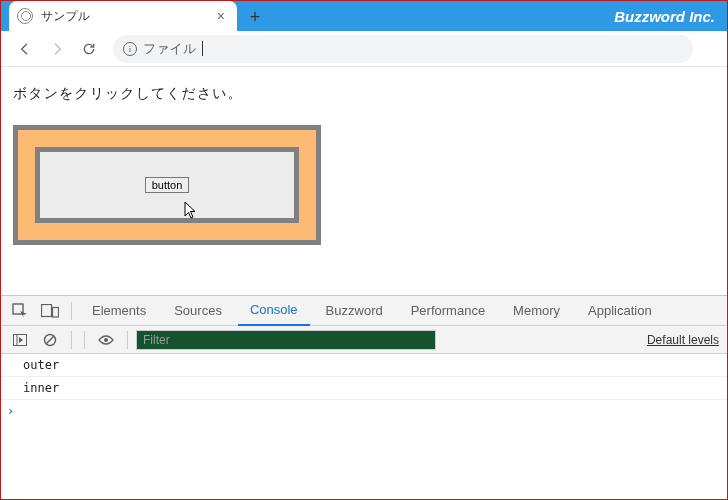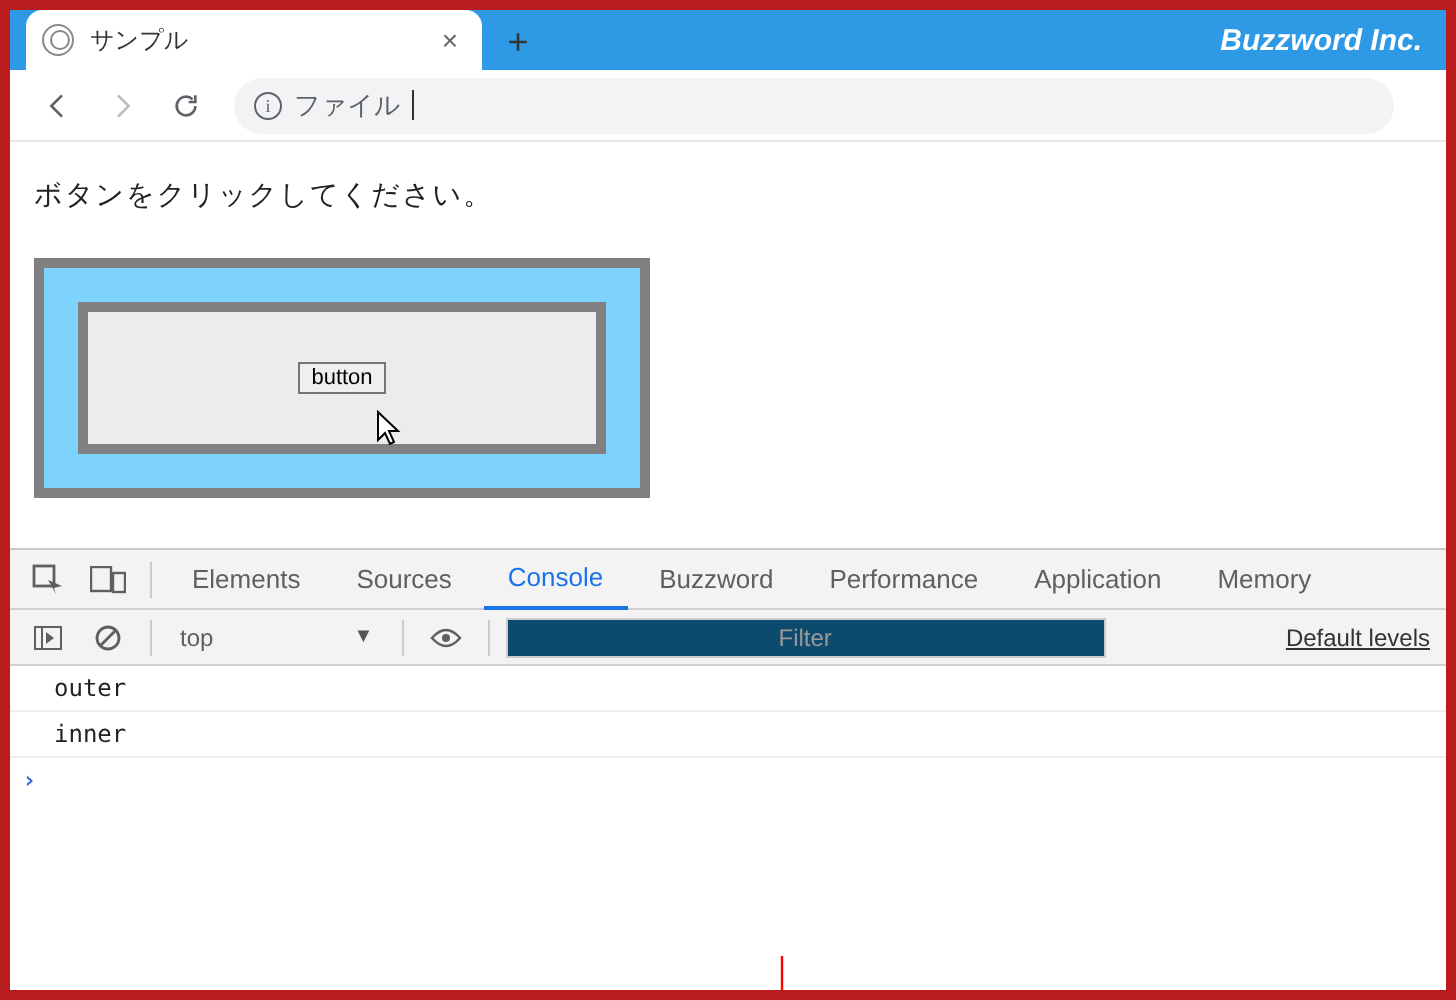--- a/index.html
+++ b/index.html
@@ -1,17 +1,17 @@
 <!DOCTYPE html>
 <html><head>
 <meta charset="utf-8">
 <style>
   * { box-sizing: border-box; }
   body { margin: 0; font-family: "Segoe UI", "Meiryo", sans-serif; font-size: 13px; background: #fff; }
-  .window { width: 728px; height: 500px; position: relative; overflow: hidden; border: 5px solid #b91c1c; }
+  .window { width: 728px; height: 500px; position: relative; overflow: hidden; border: 1px solid #b91c1c; }
 
   
   .titlebar { height: 30px; background: #2e99e5; display: flex; align-items: flex-end; padding: 0 12px 0 8px; }
   .company { margin-left: auto; color: #fff; font-weight: bold; font-size: 15px; font-style: italic; align-self: center; }
   .tabs-row { display: flex; align-items: flex-end; height: 30px; }
   .tab { background: #fff; border-radius: 8px 8px 0 0; height: 30px; width: 228px; display: flex; align-items: center; padding: 0 8px; font-size: 12px; color: #333; }
   .favicon { width: 16px; height: 16px; border: 1px solid #888; border-radius: 50%; margin-right: 8px; display: flex; align-items: center; justify-content: center; }
   .favicon::before { content:""; width:8px; height:8px; border:1px solid #888; border-radius:50%; position:relative; left:1px; }
   .tab .close { margin-left: auto; font-size: 14px; color: #666; padding: 0 4px; }
   .newtab { color:#333; font-size:18px; width:28px; height:28px; display:flex; align-items:center; justify-content:center; margin-left:4px; }
@@ -21,35 +21,35 @@
   .nav-btn { width:28px; height:28px; display:flex; align-items:center; justify-content:center; color:#5f6368; border-radius:50%; }
   .nav-btn.disabled { color:#bdbdbd; }
   .nav-btn svg { width:16px; height:16px; }
   .url { flex: 0 0 auto; margin-left:6px; background:#f1f3f4; border-radius:14px; height:28px; width:580px; display:flex; align-items:center; padding:0 10px; color:#5f6368; font-size:13px; gap:6px; }
   .url .info { width:14px; height:14px; border:1.4px solid #5f6368; border-radius:50%; display:flex; align-items:center; justify-content:center; font-size:9px; font-family:serif; }
   .url .cursor { width:1px; height:15px; background:#333; }
 
   
   .page { padding: 18px 12px; }
   .prompt { font-size:14px; color:#222; letter-spacing:1px; margin-bottom:22px; }
-  .outer-box { width: 308px; height:120px; border:5px solid #808080; background:#7dd3fc; display:flex; align-items:center; justify-content:center; }
+  .outer-box { width: 308px; height:120px; border:5px solid #808080; background:#fdba74; display:flex; align-items:center; justify-content:center; }
   .inner-box { width: 264px; height:76px; border:5px solid #808080; background:#ececec; display:flex; align-items:center; justify-content:center; }
   .btn { font-size:11px; padding:1px 6px; background:#efefef; border:1px solid #767676; cursor:default; font-family:Arial,sans-serif; }
 
   
-  .devtools { position:absolute; left:0; right:0; bottom:17px; height:204px; border-top:1px solid #c9c9c9; background:#fff; display:flex; flex-direction:column; }
+  .devtools { position:absolute; left:0; right:0; bottom:0; height:204px; border-top:1px solid #c9c9c9; background:#fff; display:flex; flex-direction:column; }
   .dt-tabs { height:30px; display:flex; align-items:center; border-bottom:1px solid #d0d0d0; padding:0 6px; gap:4px; color:#5f5f5f; font-size:13px; background:#f3f3f3; }
   .dt-ico { width:26px; height:26px; display:flex; align-items:center; justify-content:center; }
   .dt-sep { width:1px; height:18px; background:#ccc; margin:0 4px; }
   .dt-tab { padding:0 12px; height:30px; display:flex; align-items:center; cursor:default; }
   .dt-tab.active { color:#1a73e8; border-bottom:2px solid #1a73e8; height:30px; }
   .dt-toolbar { height:28px; display:flex; align-items:center; border-bottom:1px solid #d0d0d0; padding:0 6px; gap:4px; color:#5f5f5f; font-size:12px; background:#f3f3f3; }
   .dt-select { display:flex; align-items:center; gap:70px; padding:0 6px; }
   .dt-select .caret { font-size:10px; color:#555; }
-  .dt-filter { border:1px solid #ccc; background:#0c4a6e; height:20px; width:300px; padding:0 6px; color:#999; display:flex; align-items:center;justify-content:center; }
+  .dt-filter { border:1px solid #ccc; background:#14532d; height:20px; width:300px; padding:0 6px; color:#999; display:flex; align-items:center; }
   .dt-right { margin-left:auto; padding-right:2px; color:#333;text-decoration:underline; }
   .console-body { flex:1; overflow:auto; font-family:Menlo,Consolas,monospace; font-size:12px; color:#222; }
   .log { padding:4px 22px; border-bottom:1px solid #eee; }
   .prompt-caret { color:#3372df; padding:4px 6px; font-weight:bold; }
 
   
   .arrow { position:absolute; pointer-events:none; }
 
   
   .cursor-img { position:absolute; left:183px; top:200px; pointer-events:none; }
@@ -127,42 +127,38 @@
             <rect x="0.5" y="0.5" width="10" height="12" fill="none" stroke="#5f5f5f" stroke-width="1.2"></rect>
             <rect x="11.5" y="3.5" width="6" height="9.5" fill="none" stroke="#5f5f5f" stroke-width="1.2"></rect>
           </svg>
       </div>
       <div class="dt-sep"></div>
       <div class="dt-tab">Elements</div>
       <div class="dt-tab">Sources</div>
       <div class="dt-tab active">Console</div>
       <div class="dt-tab">Buzzword</div>
       <div class="dt-tab">Performance</div>
+      <div class="dt-tab">Memory</div>
       <div class="dt-tab">Application</div>
-      <div class="dt-tab">Memory</div>
     </div>
     <div class="dt-toolbar">
       <div class="dt-ico">
         <svg width="14" height="12" viewBox="0 0 14 12">
             <rect x="0.5" y="0.5" width="13" height="11" fill="none" stroke="#5f5f5f"></rect>
             <line x1="4" y1="0" x2="4" y2="12" stroke="#5f5f5f"></line>
             <path d="M6 3 L10 6 L6 9 Z" fill="#5f5f5f"></path>
           </svg>
       </div>
       <div class="dt-ico">
         <svg width="14" height="14" viewBox="0 0 14 14">
             <circle cx="7" cy="7" r="5.5" fill="none" stroke="#5f5f5f" stroke-width="1.4"></circle>
             <line x1="3" y1="11" x2="11" y2="3" stroke="#5f5f5f" stroke-width="1.4"></line>
           </svg>
       </div>
       <div class="dt-sep"></div>
-      <div class="dt-select">
-        <span>top</span>
-        <span class="caret">▼</span>
-      </div>
       <div class="dt-sep"></div>
       <div class="dt-ico">
         <svg width="16" height="12" viewBox="0 0 16 12">
             <path d="M1 6 Q8 -2 15 6 Q8 14 1 6 Z" fill="none" stroke="#5f5f5f" stroke-width="1.3"></path>
             <circle cx="8" cy="6" r="2" fill="#5f5f5f"></circle>
           </svg>
       </div>
       <div class="dt-sep"></div>
       <div class="dt-filter">
         <span>Filter</span>

